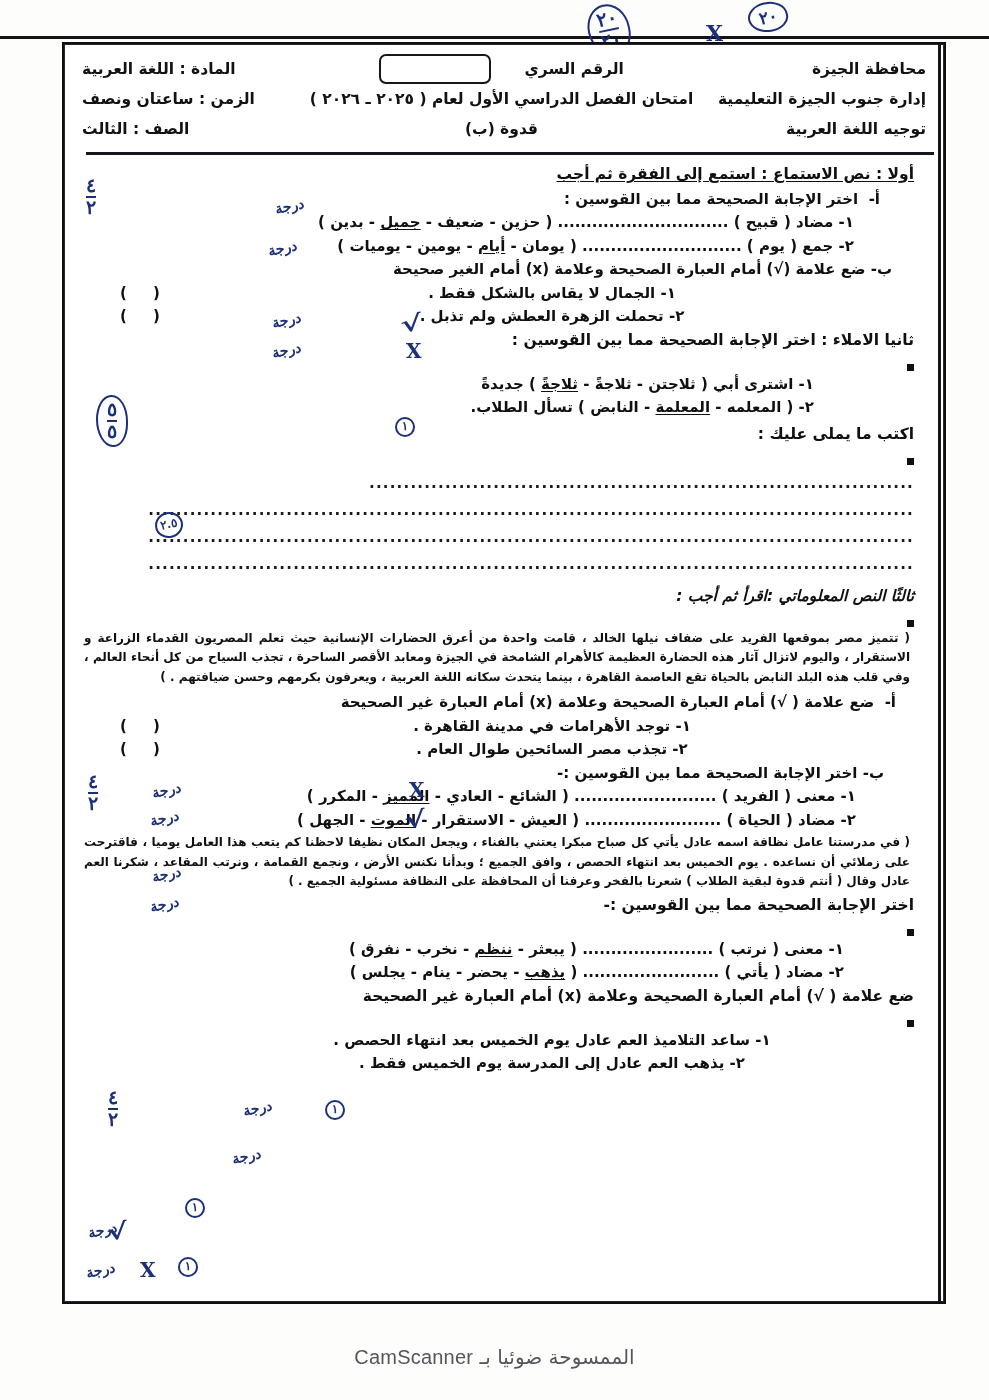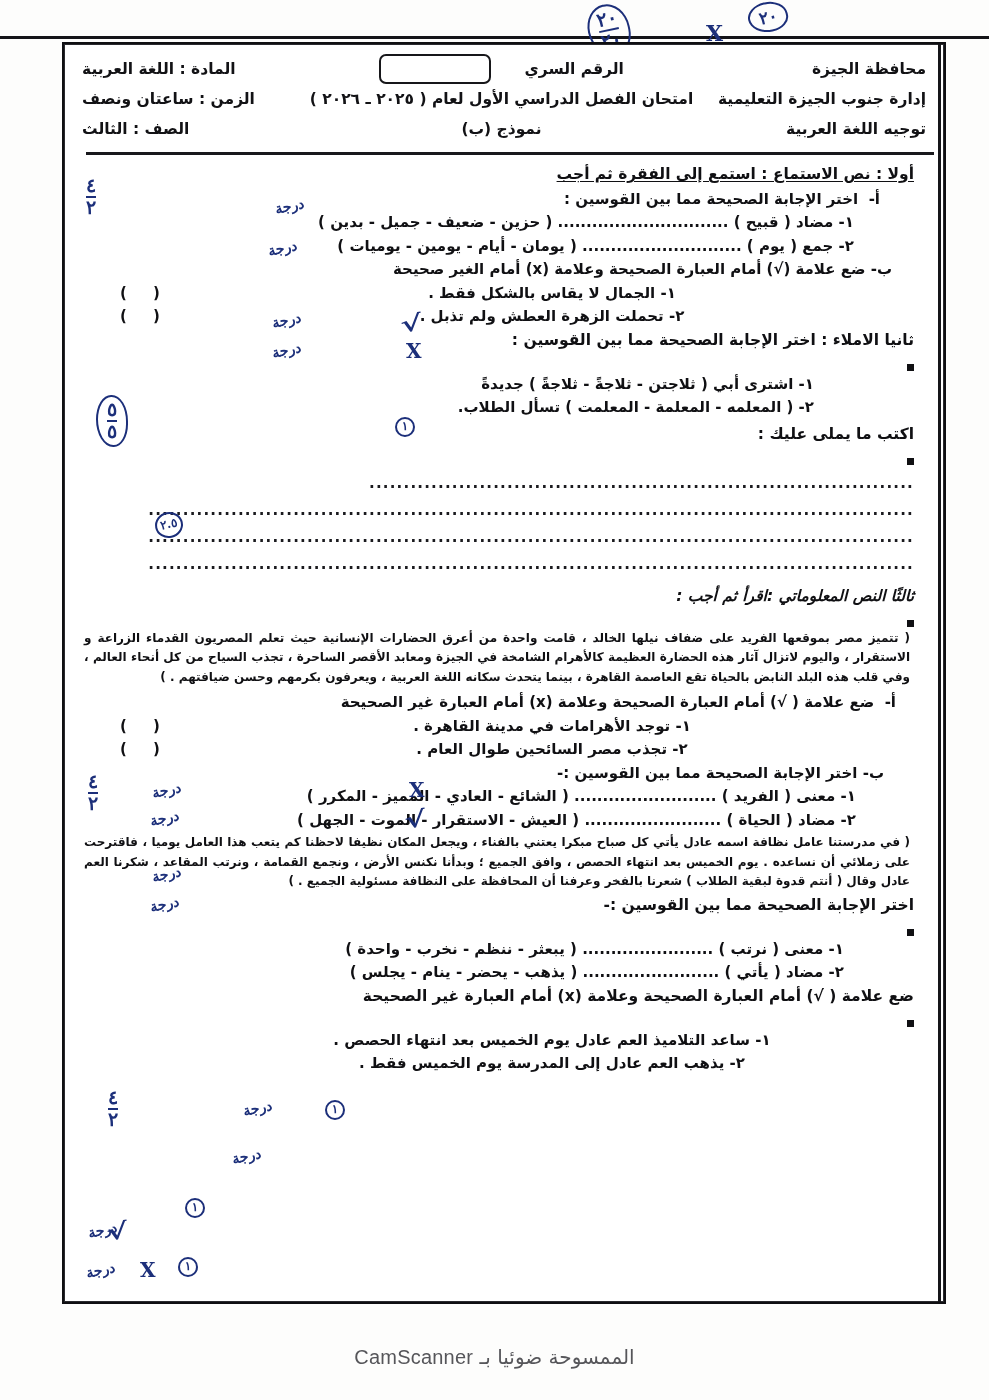--- a/index.html
+++ b/index.html
@@ -117,21 +117,21 @@
 
   .qline {
     font-size: 15px;
     font-weight: bold;
     text-align: right;
     line-height: 1.5;
     margin: 1px 0;
     white-space: nowrap;
   }
   .qline .dots { letter-spacing: 1px; }
-  .u-ans { text-underline-offset: 2px; }
+  .u-ans { text-decoration: underline; text-underline-offset: 2px; }
 
   .tf-line {
     position: relative;
     font-size: 15px;
     font-weight: bold;
     text-align: center;
     line-height: 1.5;
     margin: 1px 0;
     padding-left: 110px;
   }
@@ -253,21 +253,21 @@
         </div>
         <div class="left">المادة : اللغة العربية</div>
       </div>
       <div class="hrow">
         <div class="right">إدارة جنوب الجيزة التعليمية</div>
         <div class="mid">امتحان الفصل الدراسي الأول لعام ( ٢٠٢٥ ـ ٢٠٢٦ )</div>
         <div class="left">الزمن : ساعتان ونصف</div>
       </div>
       <div class="hrow">
         <div class="right">توجيه اللغة العربية</div>
-        <div class="mid">نموذج (ب)</div>
+        <div class="mid">قدوة (ب)</div>
         <div class="left">الصف : الثالث</div>
       </div>
       <div class="hdr-rule"></div>
     </div>
 
     <div class="content">
 
       <div class="sec-head">
         <span class="u">أولا : نص الاستماع : استمع إلى الفقرة ثم أجب</span>
       </div>
@@ -330,21 +330,21 @@
         <span>ثلاجةً</span> -
         <span class="u-ans">ثلاجةً</span>
         <span>) جديدةً</span>
       </div>
 
       <div class="qline" style="padding-right:100px;">
         <span>٢-</span>
         <span>(</span>
         <span>المعلمه</span> -
         <span class="u-ans">المعلمة</span> -
-        <span>المعلمت</span>
+        <span>النابض</span>
         <span>) تسأل الطلاب.</span>
       </div>
 
       <div class="bullet-head" style="margin-top:6px;">
         <span class="u">اكتب ما يملى عليك :</span>
         <span class="bullet-dot"></span>
       </div>
 
       <div class="dotted-row" style="width:72%;">...............................................................................</div>
       <div class="dotted-row">...............................................................................................................</div>
@@ -412,21 +412,21 @@
       </div>
 
       <div class="qline" style="padding-right:70px;">
         <span>١-</span>
         <span>معنى ( نرتب )</span>
         <span class="dots">.......................</span>
         <span>(</span>
         <span>يبعثر</span> -
         <span class="u-ans">ننظم</span> -
         <span>نخرب</span> -
-        <span>واحدة</span>
+        <span>نفرق</span>
         <span>)</span>
       </div>
 
       <div class="qline" style="padding-right:70px;">
         <span>٢-</span>
         <span>مضاد ( يأتي )</span>
         <span class="dots">........................</span>
         <span>(</span>
         <span class="u-ans">يذهب</span> -
         <span>يحضر</span> -

